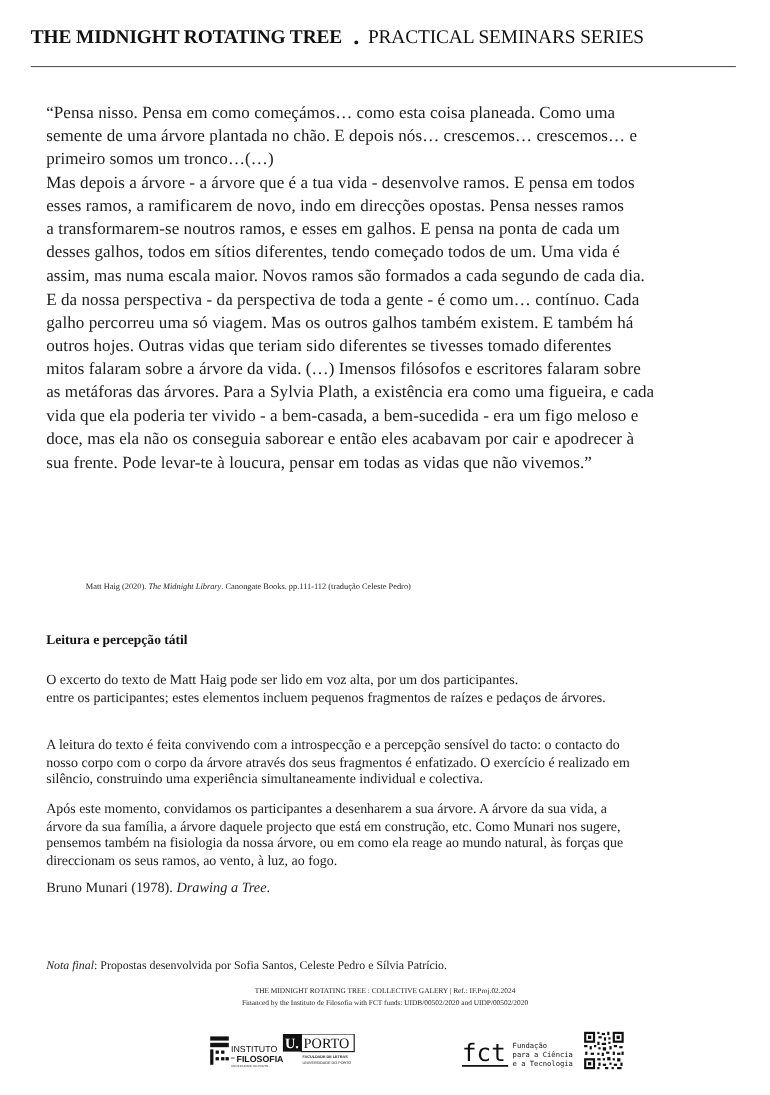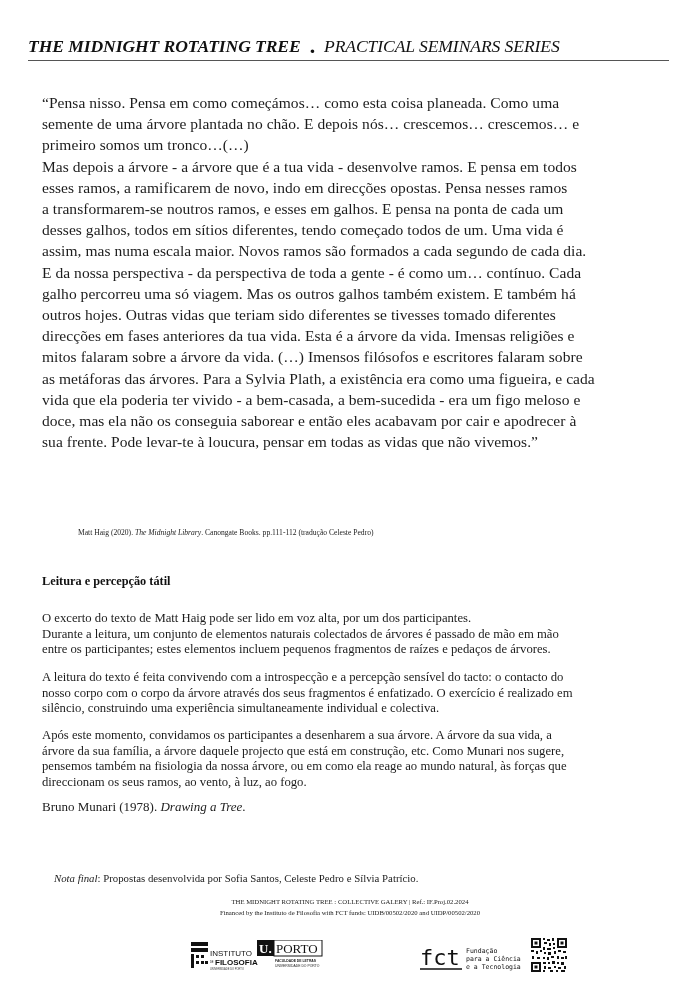--- a/index.html
+++ b/index.html
@@ -1,33 +1,33 @@
 <!DOCTYPE html>
 <html><head>
 <meta charset="utf-8">
 <style>
   html, body { margin: 0; padding: 0; background: #ffffff; }
   body { width: 700px; height: 995px; position: relative; overflow: hidden; color: #1a1a1a; font-family: "Liberation Serif", "DejaVu Serif", serif; }
-  .header { position: absolute; left: 28px; top: 32px; width: 642px; white-space: nowrap; font-size: 17.6px; letter-spacing: -0.1px; color: #111; font-style: italic; }
+  .header { position: absolute; left: 28px; top: 19px; width: 642px; white-space: nowrap; font-size: 17.6px; letter-spacing: -0.1px; color: #111; }
   .header .t1 { font-weight: bold; }
   .header .dot { font-weight: bold; font-size: 22px; margin: 0 8px 0 10px; position: relative; top: 1px; }
   .rule { position: absolute; left: 28px; top: 60px; width: 641px; height: 1px; background: #555; }
   .quote { position: absolute; left: 42px; top: 92px; width: 625px; font-size: 15.5px; line-height: 21.2px; color: #1c1c1c; letter-spacing: 0.05px; font-family: Liberation Serif, serif; }
   .quote p { margin: 0; }
   .cite { position: absolute; left: 42px; top: 528px; font-size: 7.6px; color: #222; margin-left: 36px; }
   .cite i { font-style: italic; }
   .sect-title { position: absolute; left: 42px; top: 574px; font-size: 12.3px; font-weight: bold; color: #111; }
   .body-text { position: absolute; left: 42px; width: 625px; font-size: 12.7px; line-height: 15.5px; color: #1c1c1c; }
   .body-text p { margin: 0; }
   .b1 { top: 611px; }
   .b2 { top: 670px; }
   .b3 { top: 728px; }
   .cite2 { position: absolute; left: 42px; top: 799px; font-size: 13px; color: #222; }
   .note { position: absolute; left: 42px; top: 872px; font-size: 10.8px; color: #1c1c1c; }
-  .note i { font-style: italic; margin-left: 12px; }
+  .note i { font-style: italic; }
   .footer { position: absolute; left: 0; width: 700px; text-align: center; font-size: 6.7px; color: #222; }
   .f1 { top: 898px; }
   .f2 { top: 909px; }
   .logos { position: absolute; top: 935px; left: 0; width: 700px; height: 45px; }
   .logo { position: absolute; }
   .lg-if { left: 146px; top: 7px; width: 70px; height: 32px; margin-left: 45px; }
   .lg-up { left: 257px; top: 5px; width: 66px; height: 32px; }
   .lg-fct { left: 380px; top: 6px; width: 110px; height: 34px; margin-left: 40px; }
   .lg-qr { left: 530px; top: 2px; width: 38px; height: 36px; }
 </style>
@@ -44,37 +44,35 @@
   <p>semente de uma árvore plantada no chão. E depois nós… crescemos… crescemos… e</p>
   <p>primeiro somos um tronco…(…)</p>
   <p>Mas depois a árvore - a árvore que é a tua vida - desenvolve ramos. E pensa em todos</p>
   <p>esses ramos, a ramificarem de novo, indo em direcções opostas. Pensa nesses ramos</p>
   <p>a transformarem-se noutros ramos, e esses em galhos. E pensa na ponta de cada um</p>
   <p>desses galhos, todos em sítios diferentes, tendo começado todos de um. Uma vida é</p>
   <p>assim, mas numa escala maior. Novos ramos são formados a cada segundo de cada dia.</p>
   <p>E da nossa perspectiva - da perspectiva de toda a gente - é como um… contínuo. Cada</p>
   <p>galho percorreu uma só viagem. Mas os outros galhos também existem. E também há</p>
   <p>outros hojes. Outras vidas que teriam sido diferentes se tivesses tomado diferentes</p>
-  <p>direcções em fases anteriores da tua vida. Esta é a árvore da vida. Imensas religiões e</p>
   <p>mitos falaram sobre a árvore da vida. (…) Imensos filósofos e escritores falaram sobre</p>
   <p>as metáforas das árvores. Para a Sylvia Plath, a existência era como uma figueira, e cada</p>
   <p>vida que ela poderia ter vivido - a bem-casada, a bem-sucedida - era um figo meloso e</p>
   <p>doce, mas ela não os conseguia saborear e então eles acabavam por cair e apodrecer à</p>
   <p>sua frente. Pode levar-te à loucura, pensar em todas as vidas que não vivemos.”</p>
 </div>
 
 <div class="cite">
   <span>Matt Haig (2020). </span><i>The Midnight Library</i><span>. Canongate Books. pp.111-112 (tradução Celeste Pedro)</span>
 </div>
 
 <div class="sect-title">Leitura e percepção tátil</div>
 
 <div class="body-text b1">
   <p>O excerto do texto de Matt Haig pode ser lido em voz alta, por um dos participantes.</p>
-  <p>Durante a leitura, um conjunto de elementos naturais colectados de árvores é passado de mão em mão</p>
   <p>entre os participantes; estes elementos incluem pequenos fragmentos de raízes e pedaços de árvores.</p>
 </div>
 <div class="body-text b2">
   <p>A leitura do texto é feita convivendo com a introspecção e a percepção sensível do tacto: o contacto do</p>
   <p>nosso corpo com o corpo da árvore através dos seus fragmentos é enfatizado. O exercício é realizado em</p>
   <p>silêncio, construindo uma experiência simultaneamente individual e colectiva.</p>
 </div>
 <div class="body-text b3">
   <p>Após este momento, convidamos os participantes a desenharem a sua árvore. A árvore da sua vida, a</p>
   <p>árvore da sua família, a árvore daquele projecto que está em construção, etc. Como Munari nos sugere,</p>

